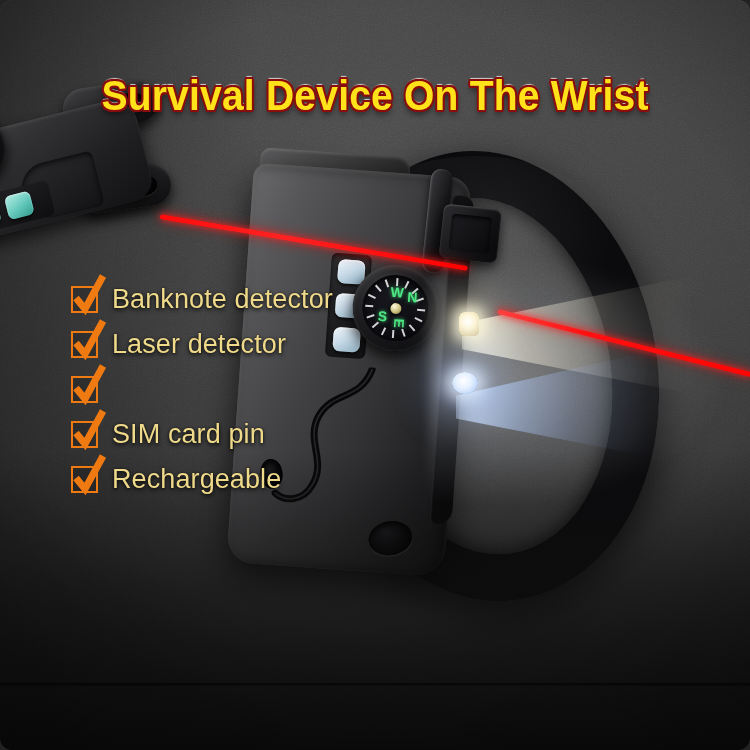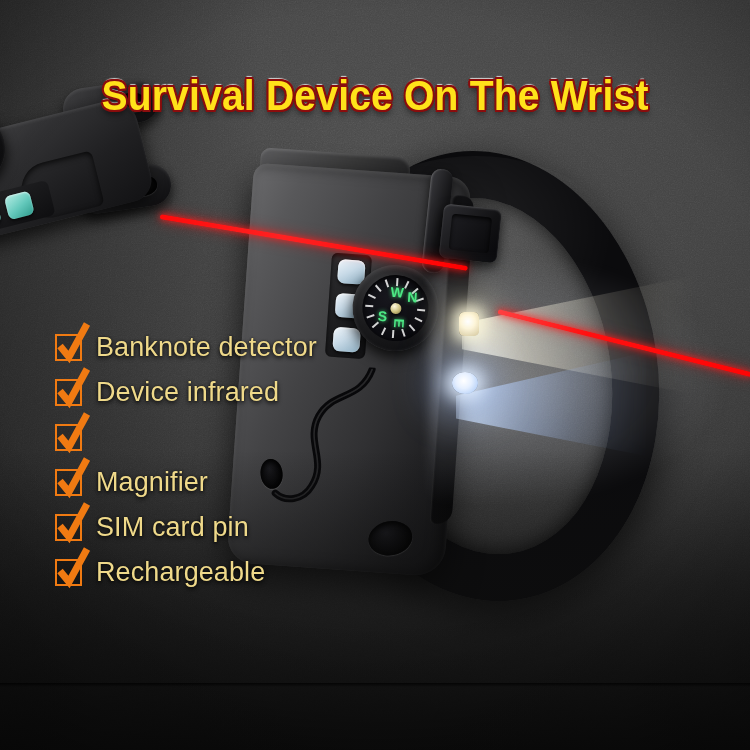--- a/index.html
+++ b/index.html
@@ -5,20 +5,21 @@
 <style>
   html,body{margin:0;padding:0;background:#222;}
   *{box-sizing:border-box;}
 
   .poster{
     position:relative;
     width:750px;height:750px;
     overflow:hidden;
     font-family:"Liberation Sans","DejaVu Sans",sans-serif;
     background:#3d3d3d;
+    border-radius:12px;
   }
 
   
   .bg-base{
     position:absolute;inset:0;
     background:
       radial-gradient(120% 85% at 50% 18%, #4b4b4b 0%, #424242 40%, #353535 70%, #232323 100%);
   }
   .bg-shade-bottom{
     position:absolute;left:0;right:0;bottom:0;height:300px;
@@ -280,21 +281,21 @@
   }
   .laser-right{
     left:498px;top:309px;width:262px;
     background:linear-gradient(to right,#ff4040,#ff1010 35%,#ff0505);
     transform:rotate(14deg);
     box-shadow:0 0 6px rgba(255,30,30,.9),0 0 14px rgba(255,0,0,.5);
   }
 
   
   .features{
-    position:absolute;left:55px;top:277px;margin-top:48px;
+    position:absolute;left:71px;top:277px;
   }
   .feat{
     display:flex;align-items:center;height:45px;
   }
   .chk{
     position:relative;width:27px;height:27px;flex:0 0 27px;
     border:2.5px solid #f07a12;
     background:rgba(0,0,0,.12);
     margin-right:14px;
   }
@@ -450,36 +451,28 @@
           </svg>
         </span>
         <span class="feat-label">Banknote detector</span>
       </div>
       <div class="feat">
         <span class="chk">
           <svg width="34" height="40" viewBox="0 0 34 40">
             <path d="M4 20 L13 31 L31 -2" fill="none" stroke="#f07a12" stroke-width="7" stroke-linecap="butt" stroke-linejoin="miter"></path>
           </svg>
         </span>
-        <span class="feat-label">Device infrared</span>
+        <span class="feat-label">Laser detector</span>
       </div>
       <div class="feat">
         <span class="chk">
           <svg width="34" height="40" viewBox="0 0 34 40">
             <path d="M4 20 L13 31 L31 -2" fill="none" stroke="#f07a12" stroke-width="7" stroke-linecap="butt" stroke-linejoin="miter"></path>
           </svg>
         </span>
-      </div>
-      <div class="feat">
-        <span class="chk">
-          <svg width="34" height="40" viewBox="0 0 34 40">
-            <path d="M4 20 L13 31 L31 -2" fill="none" stroke="#f07a12" stroke-width="7" stroke-linecap="butt" stroke-linejoin="miter"></path>
-          </svg>
-        </span>
-        <span class="feat-label">Magnifier</span>
       </div>
       <div class="feat">
         <span class="chk">
           <svg width="34" height="40" viewBox="0 0 34 40">
             <path d="M4 20 L13 31 L31 -2" fill="none" stroke="#f07a12" stroke-width="7" stroke-linecap="butt" stroke-linejoin="miter"></path>
           </svg>
         </span>
         <span class="feat-label">SIM card pin</span>
       </div>
       <div class="feat">

